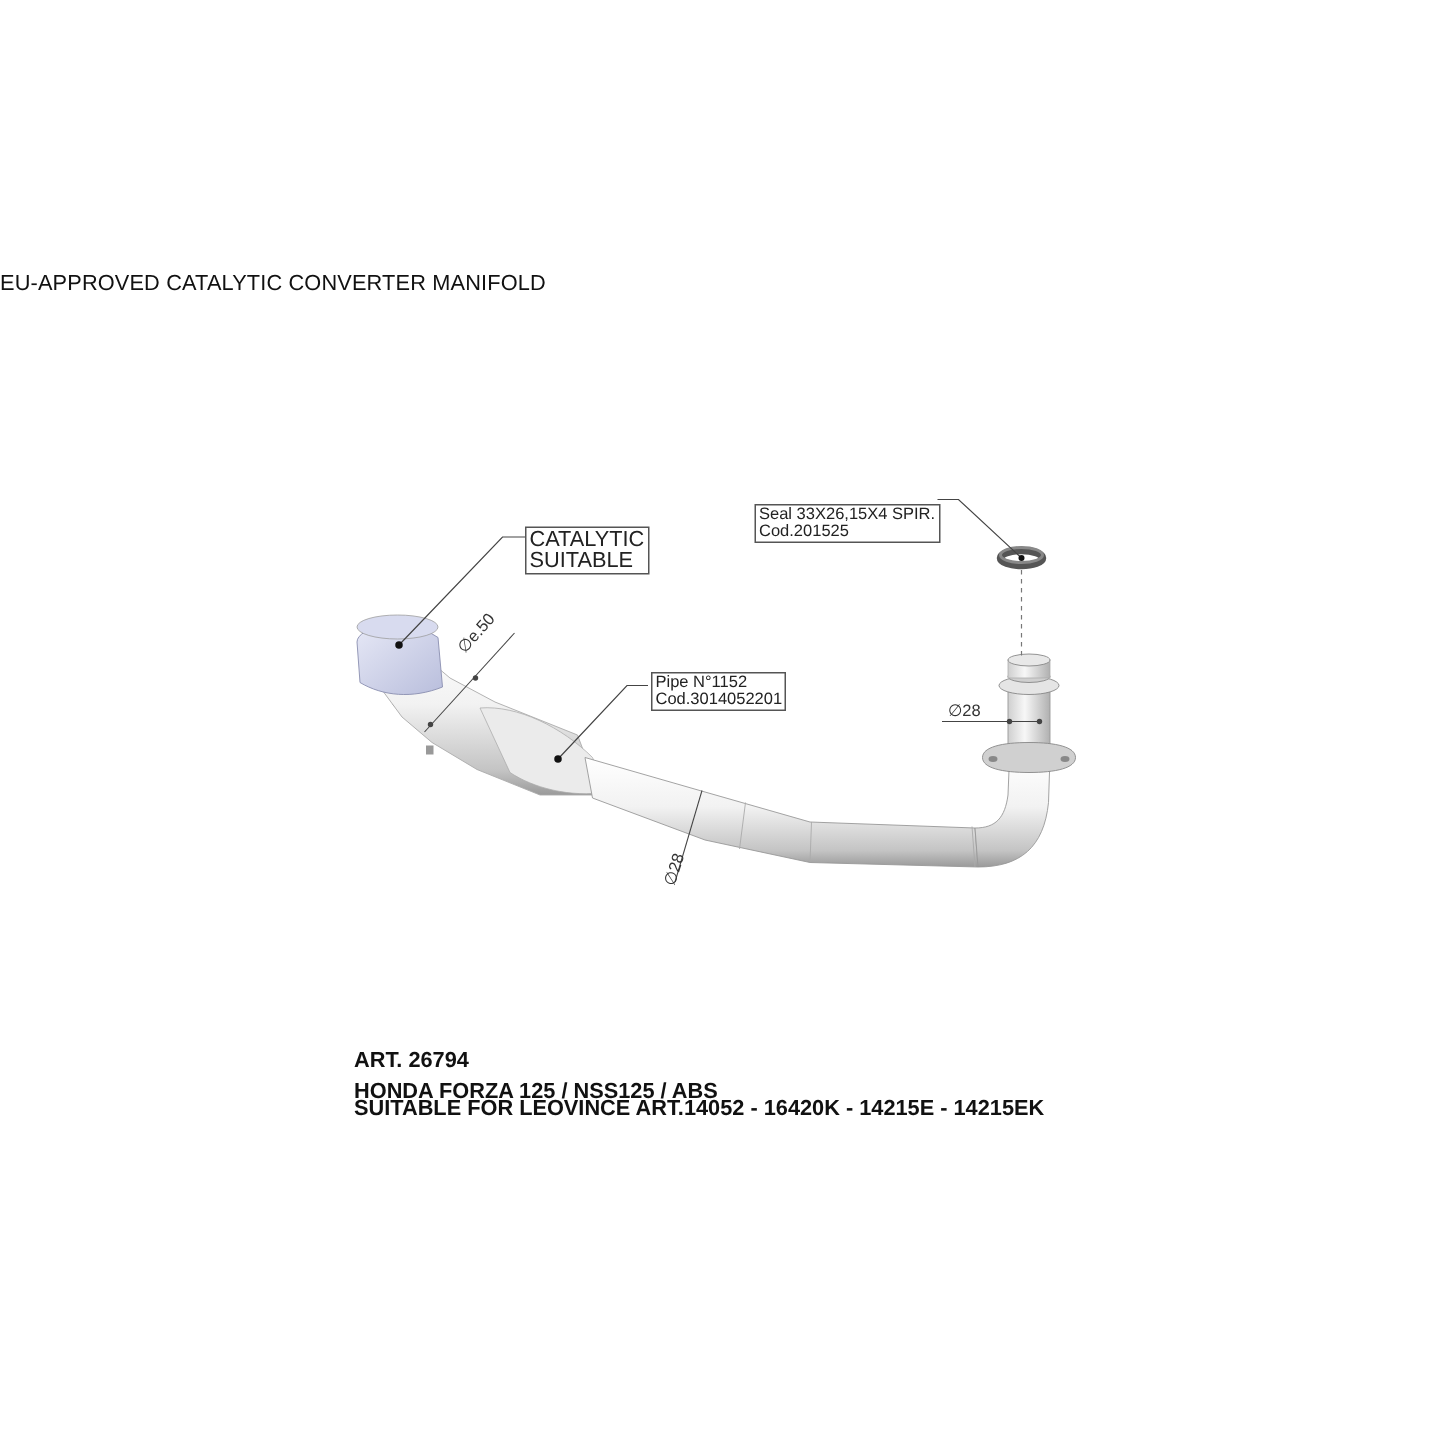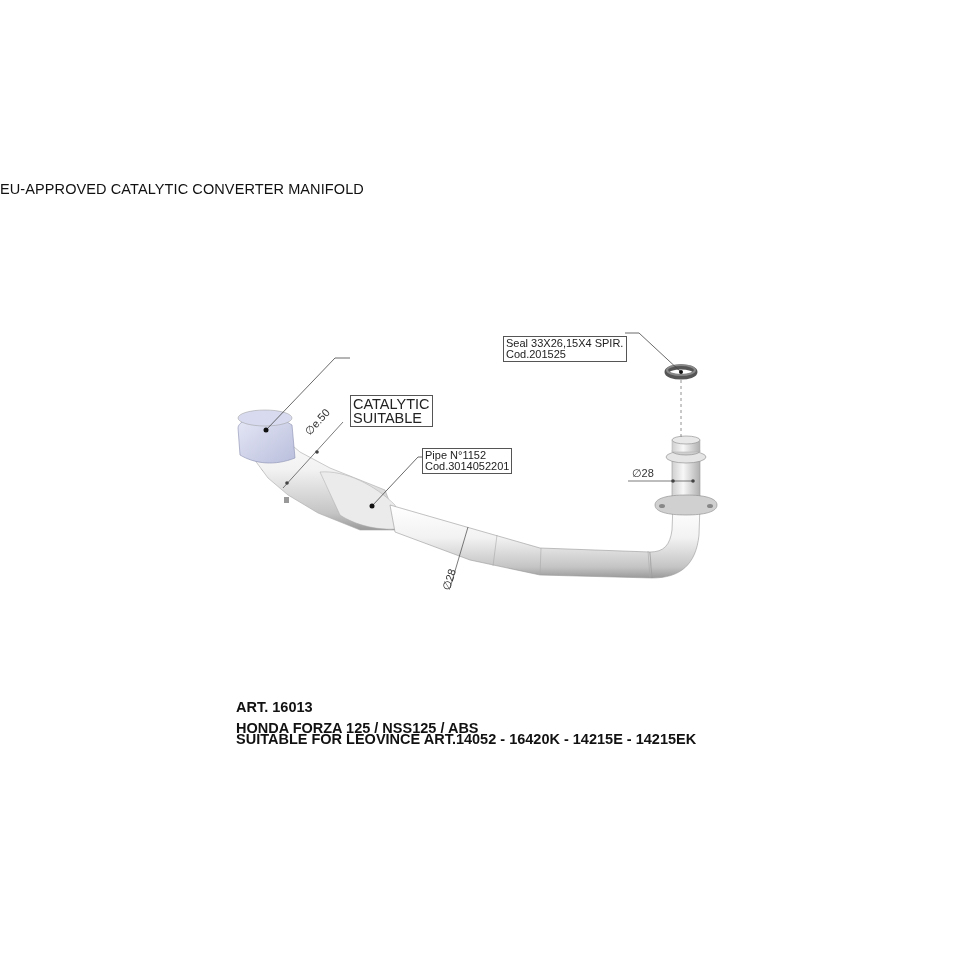--- a/index.html
+++ b/index.html
@@ -95,29 +95,29 @@
   <circle cx="287" cy="483" r="1.8" fill="#444"></circle>
   <circle cx="673" cy="481" r="1.8" fill="#444"></circle>
   <circle cx="693" cy="481" r="1.8" fill="#444"></circle>
 </svg>
 
 <div class="label-box" style="left:503px;top:302px;width:118px;margin-top:34px;">
   <div>Seal 33X26,15X4 SPIR.</div>
   <div>Cod.201525</div>
 </div>
 
-<div class="label-box label-big" style="left:350px;top:351px;margin-top:44px;">
+<div class="label-box label-big" style="left:350px;top:351px;">
   <div>CATALYTIC</div>
   <div>SUITABLE</div>
 </div>
 
-<div class="label-box" style="left:422px;top:448px;">
+<div class="label-box" style="left:434px;top:448px;">
   <div>Pipe N°1152</div>
   <div>Cod.3014052201</div>
 </div>
 
 <div class="dim" style="left:312px;top:425px;transform:rotate(-48deg);transform-origin:left bottom;">∅e.50</div>
 <div class="dim" style="left:632px;top:467px;">∅28</div>
 <div class="dim" style="left:440px;top:588px;transform:rotate(-72deg);transform-origin:left top;">∅28</div>
 
-<div class="info" style="top:699px;">ART. 16013</div>
+<div class="info" style="top:699px;">ART. 26794</div>
 <div class="info" style="top:731px;">SUITABLE FOR LEOVINCE ART.14052 - 16420K - 14215E - 14215EK</div>
 <div class="info" style="top:720px;">HONDA FORZA 125 / NSS125 / ABS</div>
 
 </body></html>

